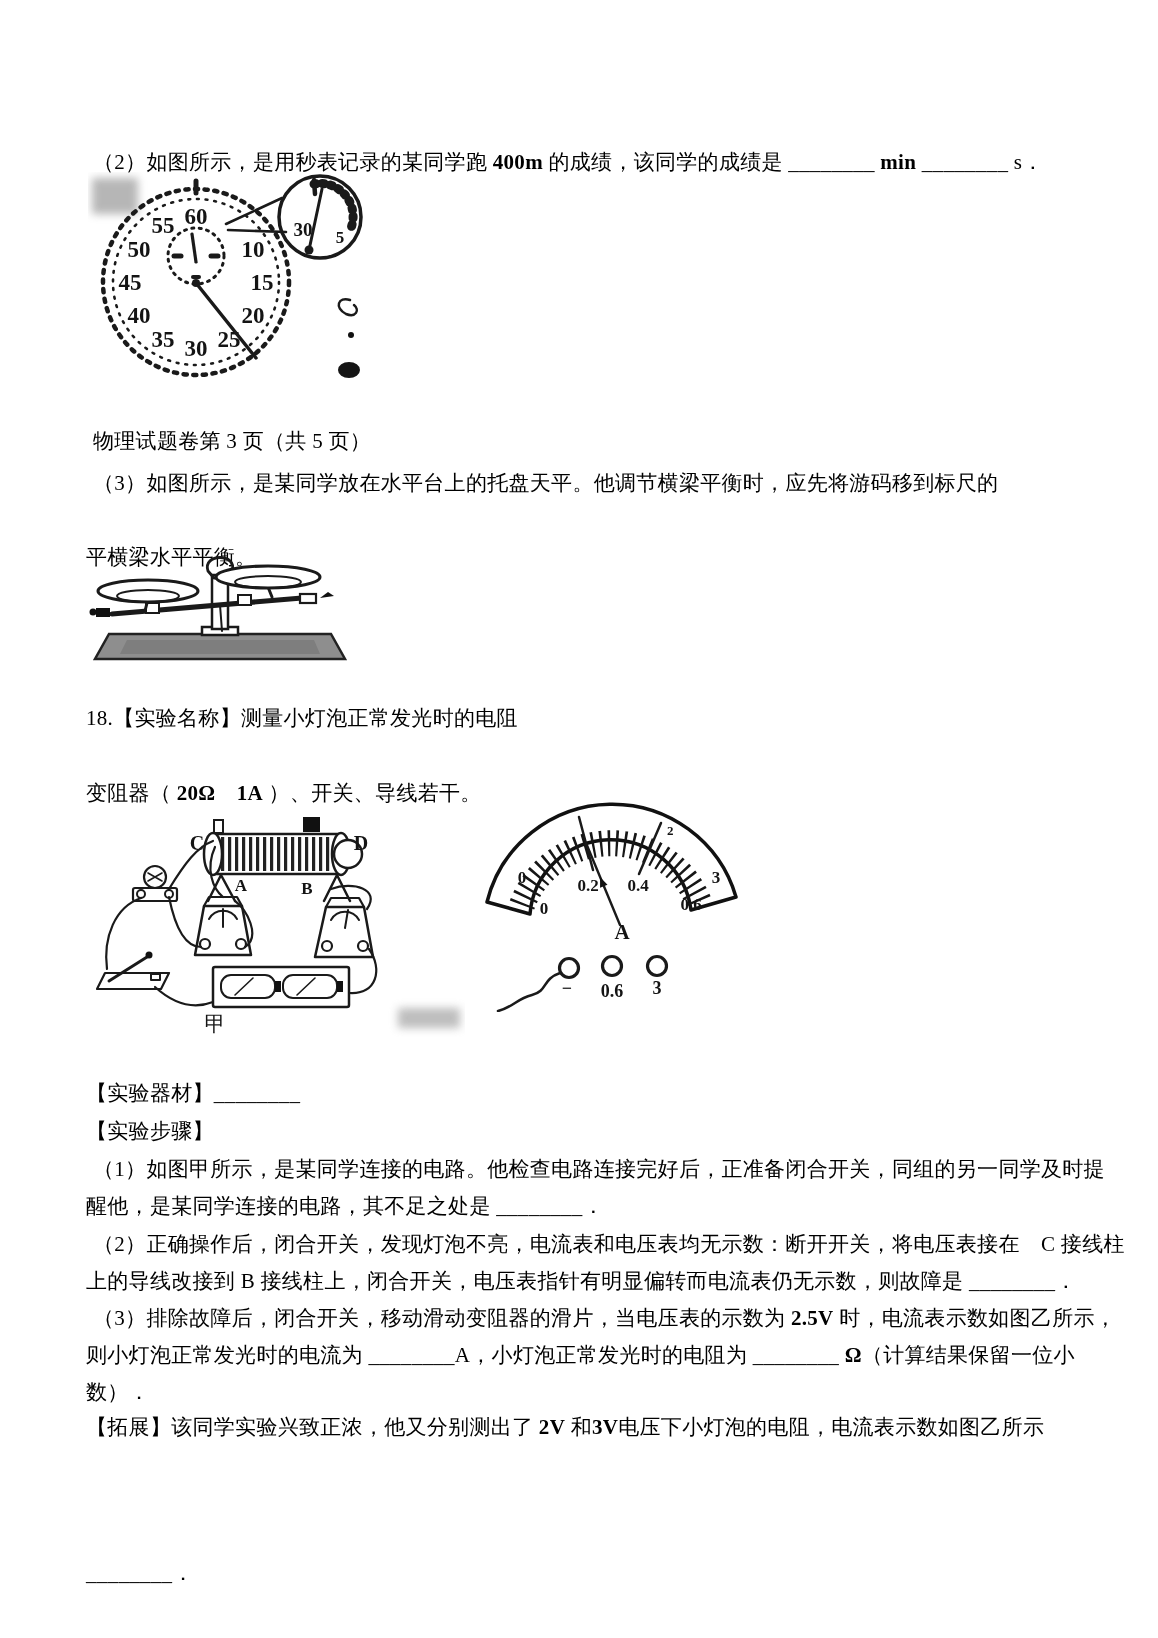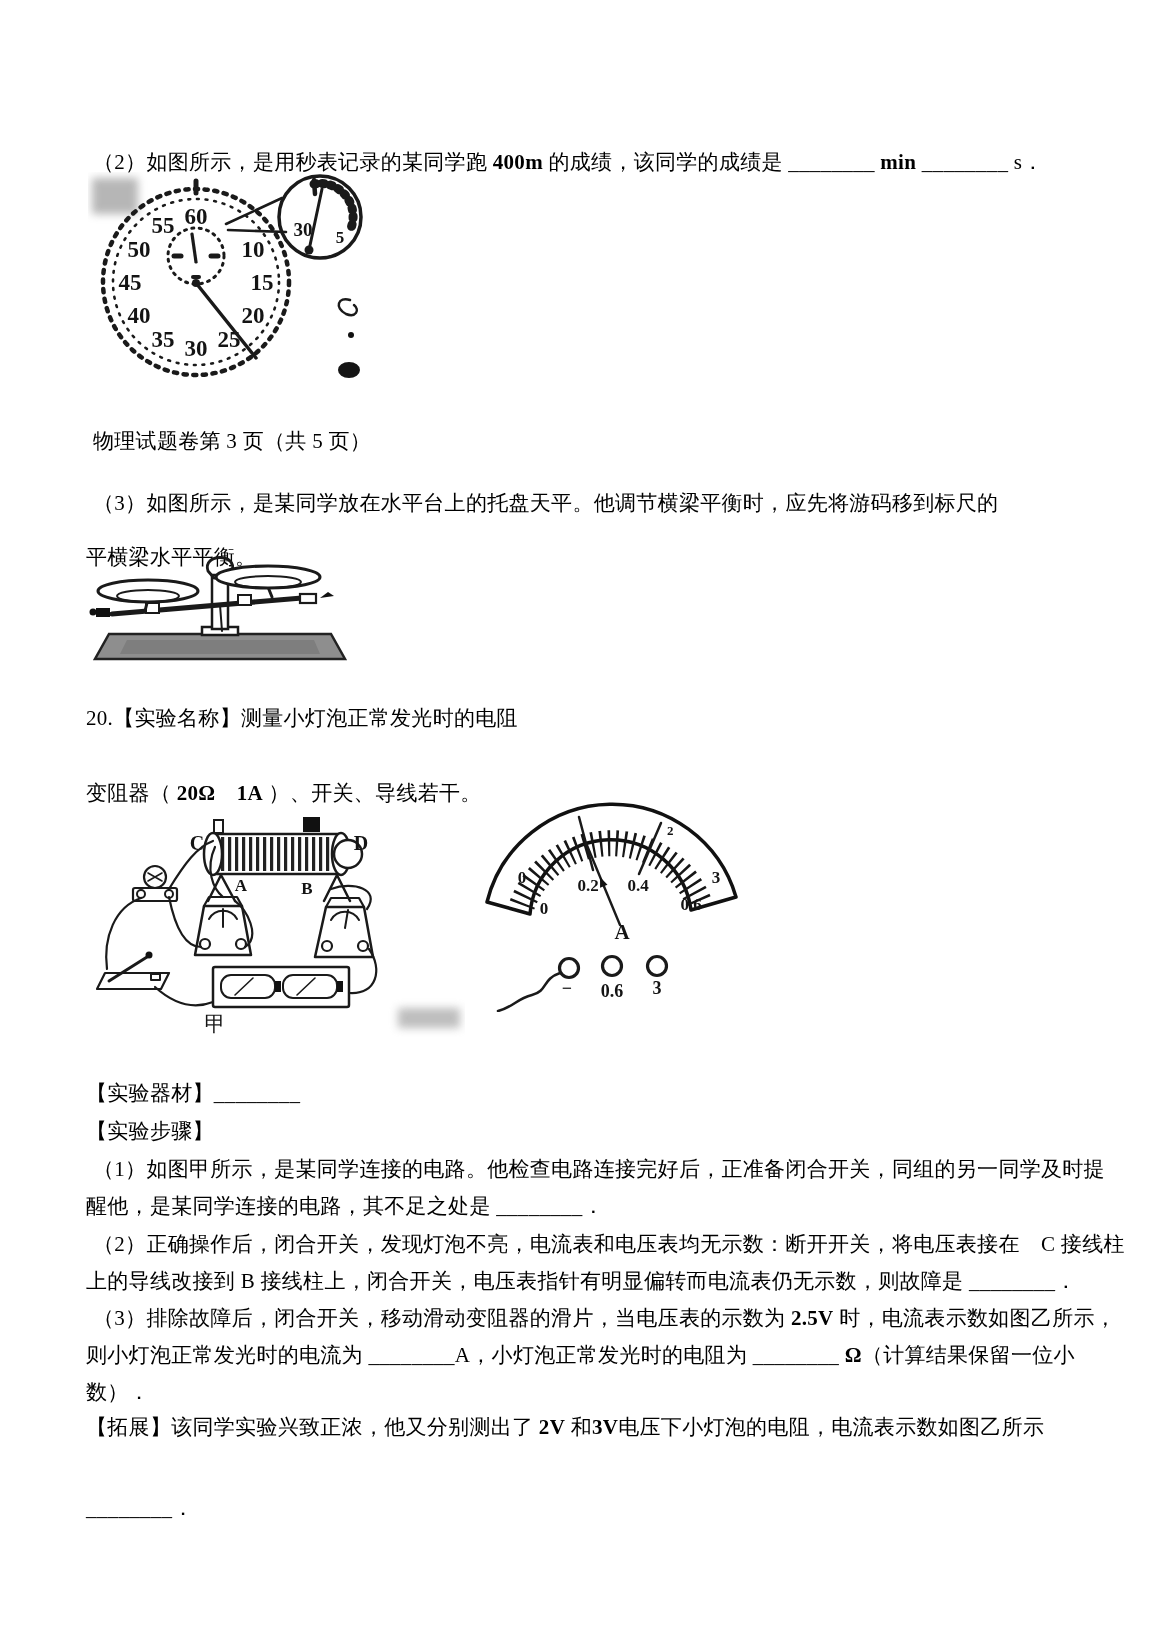--- a/index.html
+++ b/index.html
@@ -11,35 +11,35 @@
   svg text{font-family:"Liberation Serif","DejaVu Serif",serif;fill:#141414;}
   .sk{stroke:#1a1a1a;fill:none;stroke-linecap:round;stroke-linejoin:round;}
 </style>
 </head>
 <body>
 
 <div id="page">
 
   <p class="ln" style="top:127px"><span>（2）如图所示，是用秒表记录的某同学跑 </span><span class="b">400m</span><span> 的成绩，该同学的成绩是 ________ </span><span class="b">min</span><span> ________ s．</span></p>
   <p class="ln" style="top:406px"><span>物理试题卷第 3 页（共 5 页）</span></p>
-  <p class="ln" style="top:468px"><span>（3）如图所示，是某同学放在水平台上的托盘天平。他调节横梁平衡时，应先将游码移到标尺的</span></p>
+  <p class="ln" style="top:448px"><span>（3）如图所示，是某同学放在水平台上的托盘天平。他调节横梁平衡时，应先将游码移到标尺的</span></p>
   <p class="ln" style="top:522px;left:86px"><span>平横梁水平平衡。</span></p>
-  <p class="ln" style="top:683px;left:86px"><span>20.【实验名称】测量小灯泡正常发光时的电阻</span></p>
+  <p class="ln" style="top:683px;left:86px"><span>18.【实验名称】测量小灯泡正常发光时的电阻</span></p>
   <p class="ln" style="top:758px;left:86px"><span>变阻器（ </span><span class="b">20Ω　1A</span><span> ）、开关、导线若干。</span></p>
   <p class="ln" style="top:1058px;left:86px"><span>【实验器材】________</span></p>
   <p class="ln" style="top:1096px;left:86px"><span>【实验步骤】</span></p>
   <p class="ln" style="top:1134px"><span>（1）如图甲所示，是某同学连接的电路。他检查电路连接完好后，正准备闭合开关，同组的另一同学及时提</span></p>
   <p class="ln" style="top:1171px;left:86px"><span>醒他，是某同学连接的电路，其不足之处是 ________．</span></p>
   <p class="ln" style="top:1209px"><span>（2）正确操作后，闭合开关，发现灯泡不亮，电流表和电压表均无示数：断开开关，将电压表接在　C 接线柱</span></p>
   <p class="ln" style="top:1246px;left:86px"><span>上的导线改接到 B 接线柱上，闭合开关，电压表指针有明显偏转而电流表仍无示数，则故障是 ________．</span></p>
   <p class="ln" style="top:1283px"><span>（3）排除故障后，闭合开关，移动滑动变阻器的滑片，当电压表的示数为 </span><span class="b">2.5V</span><span> 时，电流表示数如图乙所示，</span></p>
   <p class="ln" style="top:1320px;left:86px"><span>则小灯泡正常发光时的电流为 ________A，小灯泡正常发光时的电阻为 ________ </span><span class="b">Ω</span><span>（计算结果保留一位小</span></p>
   <p class="ln" style="top:1357px;left:86px"><span>数）．</span></p>
   <p class="ln" style="top:1392px;left:86px"><span>【拓展】该同学实验兴致正浓，他又分别测出了 </span><span class="b">2V</span><span> 和</span><span class="b">3V</span><span>电压下小灯泡的电阻，电流表示数如图乙所示</span></p>
-  <p class="ln" style="top:1473px;left:86px"><span>________．</span></p>
+  <p class="ln" style="top:1538px;left:86px"><span>________．</span></p>
 
   <svg class="fig" style="left:88px;top:172px" width="345" height="215" viewBox="0 0 345 215">
     <defs>
         <filter id="blur1" x="-60%" y="-60%" width="220%" height="220%">
           <feGaussianBlur stdDeviation="4"></feGaussianBlur>
         </filter>
       </defs>
     <rect x="4" y="6" width="46" height="36" fill="#989898" opacity=".7" filter="url(#blur1)"></rect>
 
     <circle class="sk" cx="108" cy="110" r="93" stroke-width="4.5" stroke-dasharray="3.2 6.5"></circle>

